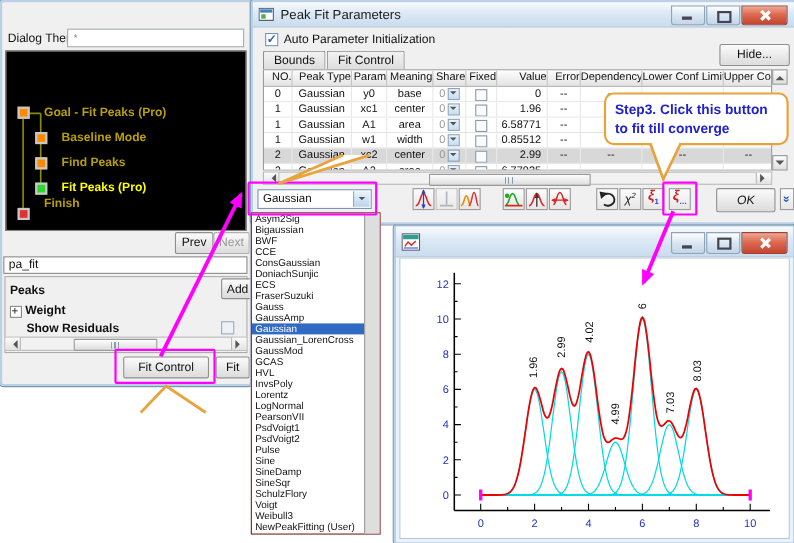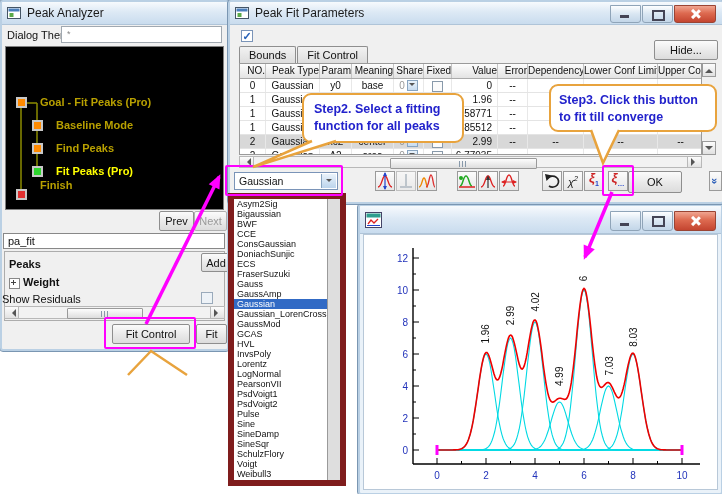--- a/index.html
+++ b/index.html
@@ -39,21 +39,21 @@
   #pa-next{left:192px;top:209px;width:31px;height:18px;}
   #pa-name{position:absolute;left:1px;top:231px;width:222px;height:16px;background:#fff;
            border:1px solid #888;font-size:11px;padding:1px 0 0 4px;box-sizing:border-box;}
   #pa-panel{position:absolute;left:2px;top:249px;width:221px;height:70px;border:1px solid #ACACAC;box-sizing:border-box;}
   #pa-peaks{position:absolute;left:7px;top:256px;font-weight:bold;}
   #pa-add{left:199px;top:251px;width:28px;height:17px;}
   #pa-expand{position:absolute;left:7px;top:276px;width:9px;height:9px;border:1px solid #888;background:#fff;}
   #pa-expand::before{content:"";position:absolute;left:1px;top:3px;width:5px;height:1px;background:#444;}
   #pa-expand::after{content:"";position:absolute;left:3px;top:1px;width:1px;height:5px;background:#444;}
   #pa-weight{position:absolute;left:21px;top:274px;font-weight:bold;}
-  #pa-showres{position:absolute;left:0;top:291px;font-weight:normal;}
+  #pa-showres{position:absolute;left:22px;top:291px;font-weight:bold;}
   #pa-res-cb{position:absolute;left:199px;top:290px;width:12px;height:12px;background:#EDF2F7;border:1px solid #9AAABB;box-sizing:border-box;}
   .hscroll{position:absolute;background:#F2F2F2;border:1px solid #B8B8B8;box-sizing:border-box;display:flex;align-items:center;}
   #pa-hscroll{left:2px;top:304px;width:221px;height:13px;}
   .sb-btn{width:13px;height:100%;background:linear-gradient(#FCFCFC,#E2E2E2);border-right:1px solid #B8B8B8;
           display:flex;align-items:center;justify-content:center;flex:none;}
   .sb-btn.right{border-right:none;border-left:1px solid #B8B8B8;margin-left:auto;}
   .tri-left{width:0;height:0;border:4px solid transparent;border-right-color:#555;margin-right:3px;}
   .tri-right{width:0;height:0;border:4px solid transparent;border-left-color:#555;margin-left:3px;}
   .tri-up{width:0;height:0;border:4px solid transparent;border-bottom-color:#555;margin-bottom:3px;}
   .tri-down{width:0;height:0;border:4px solid transparent;border-top-color:#555;margin-top:3px;}
@@ -94,31 +94,31 @@
   .sq-btn .tri-up{margin-top:-3px;} .sq-btn .tri-down{margin-top:3px;}
   #pf-hscroll{left:9px;top:154px;width:463px;height:12px;}
   #pf-combo{position:absolute;left:4px;top:170px;width:104px;height:18px;background:#fff;border:1px solid #7A94B8;
             box-sizing:border-box;font-size:10.5px;padding:2px 0 0 4px;}
   #pf-combo-btn{position:absolute;right:1px;top:1px;width:14px;height:14px;background:linear-gradient(#EAF3FB,#BCD4EC);
             border-left:1px solid #88A4C0;display:flex;align-items:center;justify-content:center;}
   #pf-combo-btn .tri-down{border-width:3.5px;margin:0;margin-top:2px;}
   .toolbtn{position:absolute;top:169px;width:20px;height:20px;background:linear-gradient(#FCFCFC,#E6E6E6);
            border:1px solid #9A9A9A;box-sizing:border-box;display:flex;align-items:center;justify-content:center;}
   .toolbtn.disabled{opacity:.55;}
-  #pf-ok{left:398px;top:169px;width:52px;height:20px;}
+  #pf-ok{left:421px;top:169px;width:52px;height:20px;font-style:italic;}
   #pf-more{position:absolute;left:479px;top:169px;width:13px;height:20px;background:linear-gradient(#FCFCFC,#E6E6E6);
            border:1px solid #9A9A9A;box-sizing:border-box;color:#2A5DB8;font-weight:bold;font-size:11px;
            display:flex;align-items:center;justify-content:center;}
   #pf-more span{display:inline-block;transform:rotate(90deg);}
   .chi{font-size:11px;font-style:italic;} .chi sup{font-size:7px;}
   .xi{font-size:13px;font-style:italic;font-weight:bold;color:#C22;line-height:10px;}
   .xi sub{font-size:7px;color:#24C;font-style:normal;}
   
   #fn-popup{position:absolute;left:228px;top:193px;width:118px;height:293px;background:#fff;
-            border:6px solid #7f1d1d;box-sizing:border-box;z-index:40;display:flex;}
+            border:1px solid #7f1d1d;box-sizing:border-box;z-index:40;display:flex;}
   #fn-list{width:103px;overflow:hidden;}
   .fn-item{height:10px;line-height:10px;font-size:9px;padding-left:3px;white-space:nowrap;overflow:hidden;color:#111;}
   .fn-item.sel{background:#316AC5;color:#fff;}
   #fn-scroll{width:13px;background:#DEDEDE;border-left:1px solid #9A9A9A;}
   
   #gr-win{left:358px;top:204px;width:361px;height:287px;background:#EAF2F9;}
   #gr-win .titlebar{height:27px;}
   #gr-content{position:absolute;left:3px;top:28px;right:3px;bottom:3px;background:#fff;border:1px solid #B8C8D8;}
   #chart-svg{position:absolute;left:364px;top:236px;width:352px;height:253px;z-index:12;}
   #chart-svg text.tick{font-family:"Liberation Sans",sans-serif;font-size:10px;fill:#2233BB;}
@@ -136,28 +136,20 @@
   #hl-combo{left:225px;top:165px;width:114px;height:27px;}
   #hl-zbtn{left:602px;top:165px;width:28px;height:27px;}
   #overlay{position:absolute;left:0;top:0;width:722px;height:494px;z-index:60;pointer-events:none;}
 </style>
 </head>
 <body>
 
 <div id="page">
 
   <div class="win" id="pa-win" style="z-index:5;">
-    <div class="titlebar">
-      <svg class="appicon" viewBox="0 0 14 12">
-          <rect x="0.5" y="0.5" width="13" height="11" fill="#fff" stroke="#456"></rect>
-          <rect x="1.5" y="1.5" width="11" height="3" fill="#4A7EBB"></rect>
-          <rect x="2.5" y="6" width="4" height="4" fill="#5BAA4A"></rect>
-        </svg>
-      <span class="titletext">Peak Analyzer</span>
-    </div>
     <span id="pa-theme-label">Dialog Theme</span>
     <div id="pa-theme-combo">*</div>
     <div id="pa-tree">
       <svg width="217" height="162">
         <line x1="15" y1="61" x2="15" y2="148" stroke="#8B8B00" stroke-width="1.5"></line>
         <line x1="15" y1="56" x2="31" y2="56" stroke="#8B8B00" stroke-width="1.5"></line>
         <line x1="31" y1="56" x2="31" y2="125" stroke="#8B8B00" stroke-width="1.5"></line>
       </svg>
       <div id="tree-items">
           <div class="tree-square" style="left: 10px; top: 50px; background: rgb(255, 138, 0);"></div>
@@ -211,20 +203,21 @@
           <div class="glyph-min"></div>
         </div>
       <div class="wbtn">
           <div class="glyph-max"></div>
         </div>
       <div class="wbtn close">
           <div class="glyph-x"></div>
         </div>
     </div>
     <div id="pf-cb">✓</div>
+    <span id="pf-cb-label">Auto Parameter Initialization</span>
     <div class="btn" id="pf-hide">Hide...</div>
     <div id="pf-tabs">
       <div class="tab">Bounds</div>
       <div class="tab">Fit Control</div>
     </div>
     <div id="pf-table">
       <div class="thead" id="pf-thead">
           <div class="th" style="width: 26px;">NO.</div>
           <div class="th" style="width: 54px;">Peak Type</div>
           <div class="th" style="width: 32px;">Param</div>
@@ -514,21 +507,20 @@
       <line x1="318" y1="209" x2="318" y2="219" stroke="#FF00FF" stroke-width="3"></line>
       <text x="124.52" y="107.6" class="plabel" transform="rotate(-90 124.52 107.6)">1.96</text>
       <text x="149.755" y="89.2" class="plabel" transform="rotate(-90 149.755 89.2)">2.99</text>
       <text x="174.99" y="75.6" class="plabel" transform="rotate(-90 174.99 75.6)">4.02</text>
       <text x="198.755" y="150" class="plabel" transform="rotate(-90 198.755 150)">4.99</text>
       <text x="223.5" y="45.19999999999999" class="plabel" transform="rotate(-90 223.5 45.19999999999999)">6</text>
       <text x="248.735" y="139.6" class="plabel" transform="rotate(-90 248.735 139.6)">7.03</text>
       <text x="273.235" y="110.8" class="plabel" transform="rotate(-90 273.235 110.8)">8.03</text>
     </svg>
 
-  <div class="callout" id="step2">Step2. Select a fitting function for all peaks</div>
   <div class="callout" id="step3">Step3. Click this button to fit till converge</div>
 
   <div class="hl" id="hl-fitctrl"></div>
   <div class="hl" id="hl-combo"></div>
   <div class="hl" id="hl-zbtn"></div>
 
   <svg id="overlay">
     <defs>
       <marker id="ah" markerUnits="userSpaceOnUse" markerWidth="16" markerHeight="14" refX="12" refY="7" orient="auto">
         <polygon points="1,1 15,7 1,13" fill="#FF00FF"></polygon>

